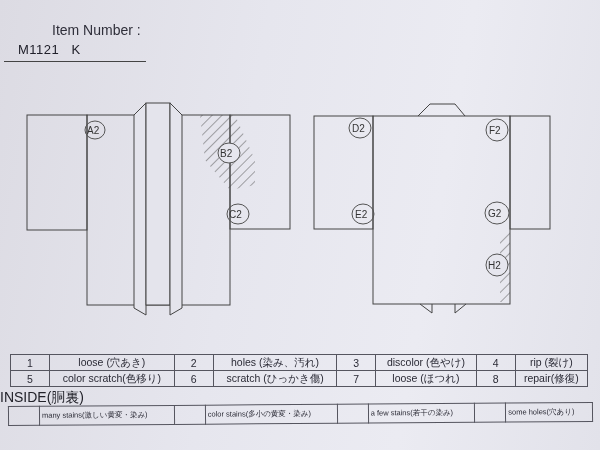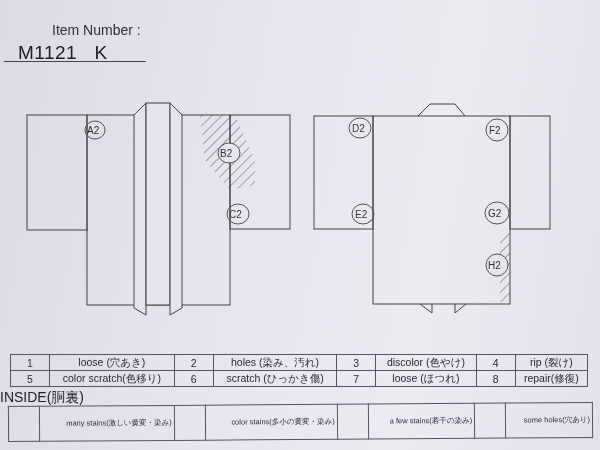--- a/index.html
+++ b/index.html
@@ -2,29 +2,29 @@
 <html><head>
 <meta charset="utf-8">
 <style>
   html, body { margin:0; padding:0; }
   body {
     width:600px; height:450px; overflow:hidden; position:relative;
     background: linear-gradient(100deg, #dcdbe3 0%, #e6e6ee 40%, #ebebf2 70%, #e2e2ea 100%);
     font-family: "Liberation Sans", sans-serif; color:#2a2a35;
   }
   .item-label { position:absolute; left:6px; top:22px; font-size:14px; color:#2f2f3a;margin-left:46px; }
-  .item-number { position:absolute; left:18px; top:42px; font-size:19px; letter-spacing:0.5px; color:#20202a; }
+  .item-number { position:absolute; left:18px; top:42px; font-size:13px; letter-spacing:0.5px; color:#20202a; }
   .item-underline { position:absolute; left:4px; top:61px; width:142px; height:1px; background:#444; }
   svg.diagram { position:absolute; left:0; top:0; }
   .legend { position:absolute; left:10px; top:354px; border-collapse:collapse; width:578px; font-size:10.5px; }
   .legend td { border:1px solid #55555f; height:15px; text-align:center; padding:0 2px; color:#2a2a35; white-space:nowrap; }
   .legend td.num { width:34px; }
   .inside-title { position:absolute; left:0; top:389px; font-size:14px; color:#22222a; }
   .inside { position:absolute; left:8px; top:404px; border-collapse:collapse; width:585px; font-size:7.5px; transform: rotate(-0.4deg); }
-  .inside td { border:1px solid #55555f; height:18px; text-align:right; color:#2a2a35; white-space:nowrap; padding:8px 2px;}
+  .inside td { border:1px solid #55555f; height:18px; text-align:left; color:#2a2a35; white-space:nowrap; padding:0 2px;}
   .inside td.box { width:26px; }
   .mark-label { font-family:"Liberation Sans", sans-serif; font-size:10px; fill:#333; }
 </style>
 </head>
 <body>
 
 <div class="item-label">Item Number :</div>
 <div class="item-number" style="white-space:pre">M1121   K</div>
 <div class="item-underline"></div>
 

